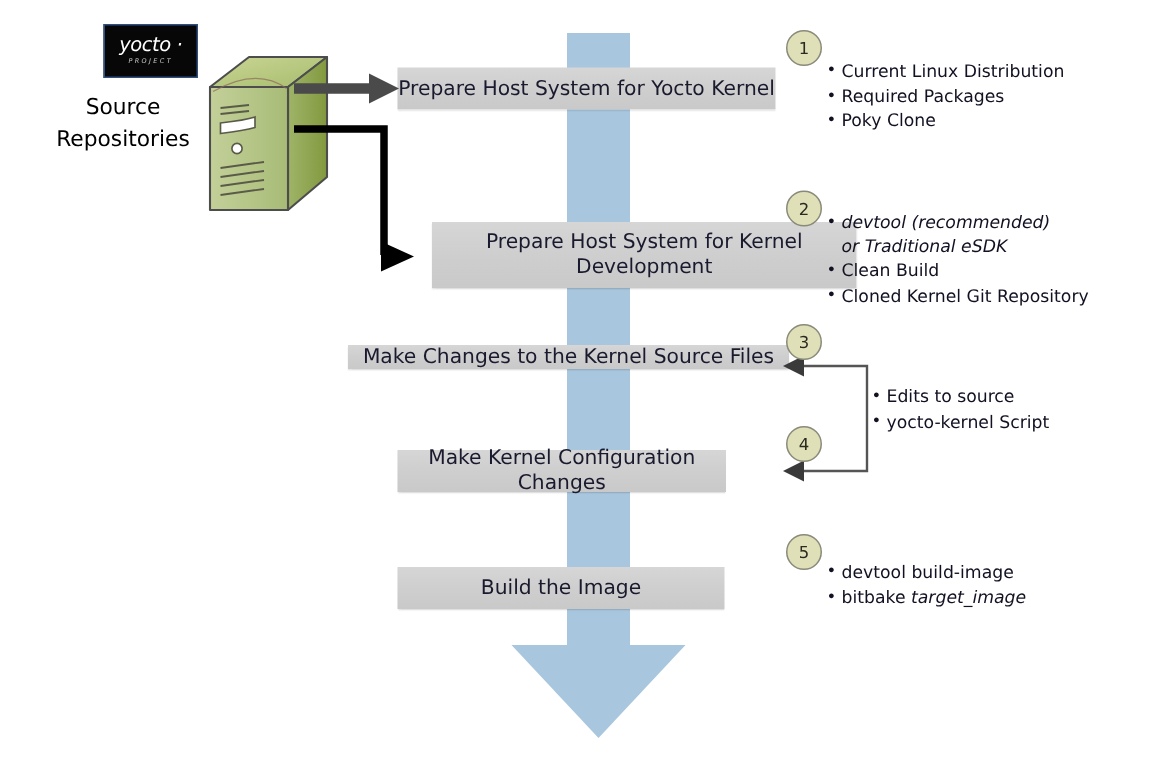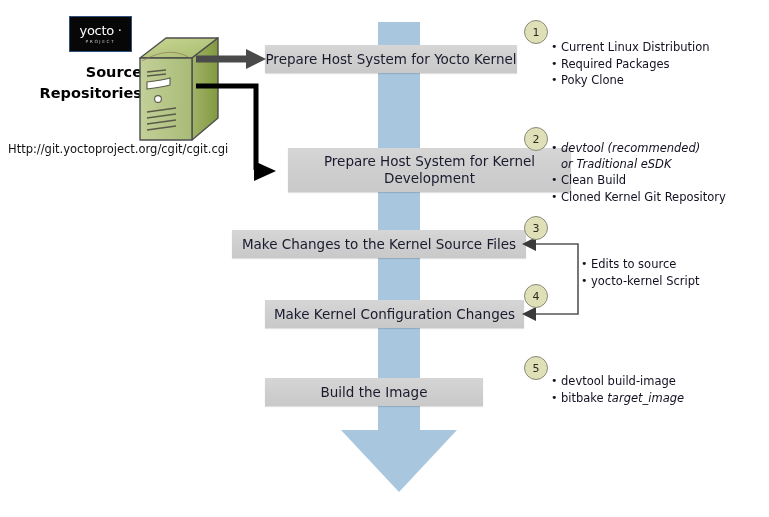--- a/index.html
+++ b/index.html
@@ -83,35 +83,36 @@
   .yocto-logo{
     position:absolute;
     left:69px;top:16px;
     width:63px;height:36px;
     background:#070707;
     border:1.5px solid #2f4f7f;
     box-sizing:border-box;
     display:flex;flex-direction:column;
     align-items:center;justify-content:center;
     z-index:3;
+    font-style:italic;
   }
   .yocto-logo .yl-main{
     color:#ffffff;font-size:13px;letter-spacing:-0.3px;line-height:13px;
     font-family:"DejaVu Sans","Liberation Sans",sans-serif;
   }
   .yocto-logo .yl-sub{
     color:#c9c9c9;font-size:4.3px;letter-spacing:1.6px;line-height:7px;margin-top:1px;
   }
   .src-label{
     position:absolute;
     left:22px;top:62px;
     width:120px;
-    text-align:right;
+    text-align:center;
     font-size:14.5px;
-    font-weight:bold;
+    font-weight:normal;
     line-height:21px;
     color:#000;
     z-index:3;
   }
   .src-url{
     position:absolute;
     left:8px;top:142px;
     font-size:11.5px;
     color:#111;
     white-space:nowrap;
@@ -173,21 +174,20 @@
       <circle cx="22" cy="63" r="3.4" fill="#ffffff" stroke="#5a5a48" stroke-width="1.1"></circle>
       <path d="M11,76 L40,72" stroke="#5a5a48" stroke-width="1.3" fill="none"></path>
       <path d="M11,82 L40,78" stroke="#5a5a48" stroke-width="1.3" fill="none"></path>
       <path d="M11,88 L40,84" stroke="#5a5a48" stroke-width="1.3" fill="none"></path>
       <path d="M11,94 L40,90" stroke="#5a5a48" stroke-width="1.3" fill="none"></path>
 
       <path d="M6,25 C22,16 40,12 55,23" stroke="#8a6b5a" stroke-width="0.9" fill="none" opacity="0.7"></path>
     </svg>
   </div>
 
-  <div class="src-url">Http://git.yoctoproject.org/cgit/cgit.cgi</div>
 
   <svg class="conn" style="left:196px;top:42px;width:110px;height:140px;">
 
     <line x1="0" y1="17" x2="52" y2="17" stroke="#4a4a4a" stroke-width="7"></line>
     <polygon points="50,7 70,17 50,27" fill="#4a4a4a"></polygon>
 
     <polyline points="0,44 60,44 60,128" stroke="#000000" stroke-width="5" fill="none"></polyline>
     <polygon points="58,119 80,129 58,139" fill="#000000"></polygon>
   </svg>
 
@@ -208,26 +208,26 @@
   </div>
   <div class="step-circle" style="left:524px;top:127px;">2</div>
   <div class="notes" style="left:551px;top:141px;">
     <ul>
       <li class="wrap">devtool (recommended) or Traditional eSDK</li>
       <li>Clean Build</li>
       <li>Cloned Kernel Git Repository</li>
     </ul>
   </div>
 
-  <div class="pbox" style="left:232px;top:230px;width:294px;height:28px;">
+  <div class="pbox" style="left:232px;top:230px;width:294px;height:16px;">
     <span>Make Changes to the Kernel Source Files</span>
   </div>
   <div class="step-circle" style="left:524px;top:216px;">3</div>
 
-  <div class="pbox" style="left:265px;top:300px;width:259px;height:28px;">
+  <div class="pbox" style="left:265px;top:300px;width:219px;height:28px;">
     <span>Make Kernel Configuration Changes</span>
   </div>
   <div class="step-circle" style="left:524px;top:284px;">4</div>
 
   <svg class="conn" style="left:520px;top:236px;width:70px;height:86px;">
     <polyline points="14,8 58,8 58,78 14,78" stroke="#555555" stroke-width="1.6" fill="none"></polyline>
     <polygon points="16,1 16,15 2,8" fill="#3a3a3a"></polygon>
     <polygon points="16,71 16,85 2,78" fill="#3a3a3a"></polygon>
   </svg>
 

